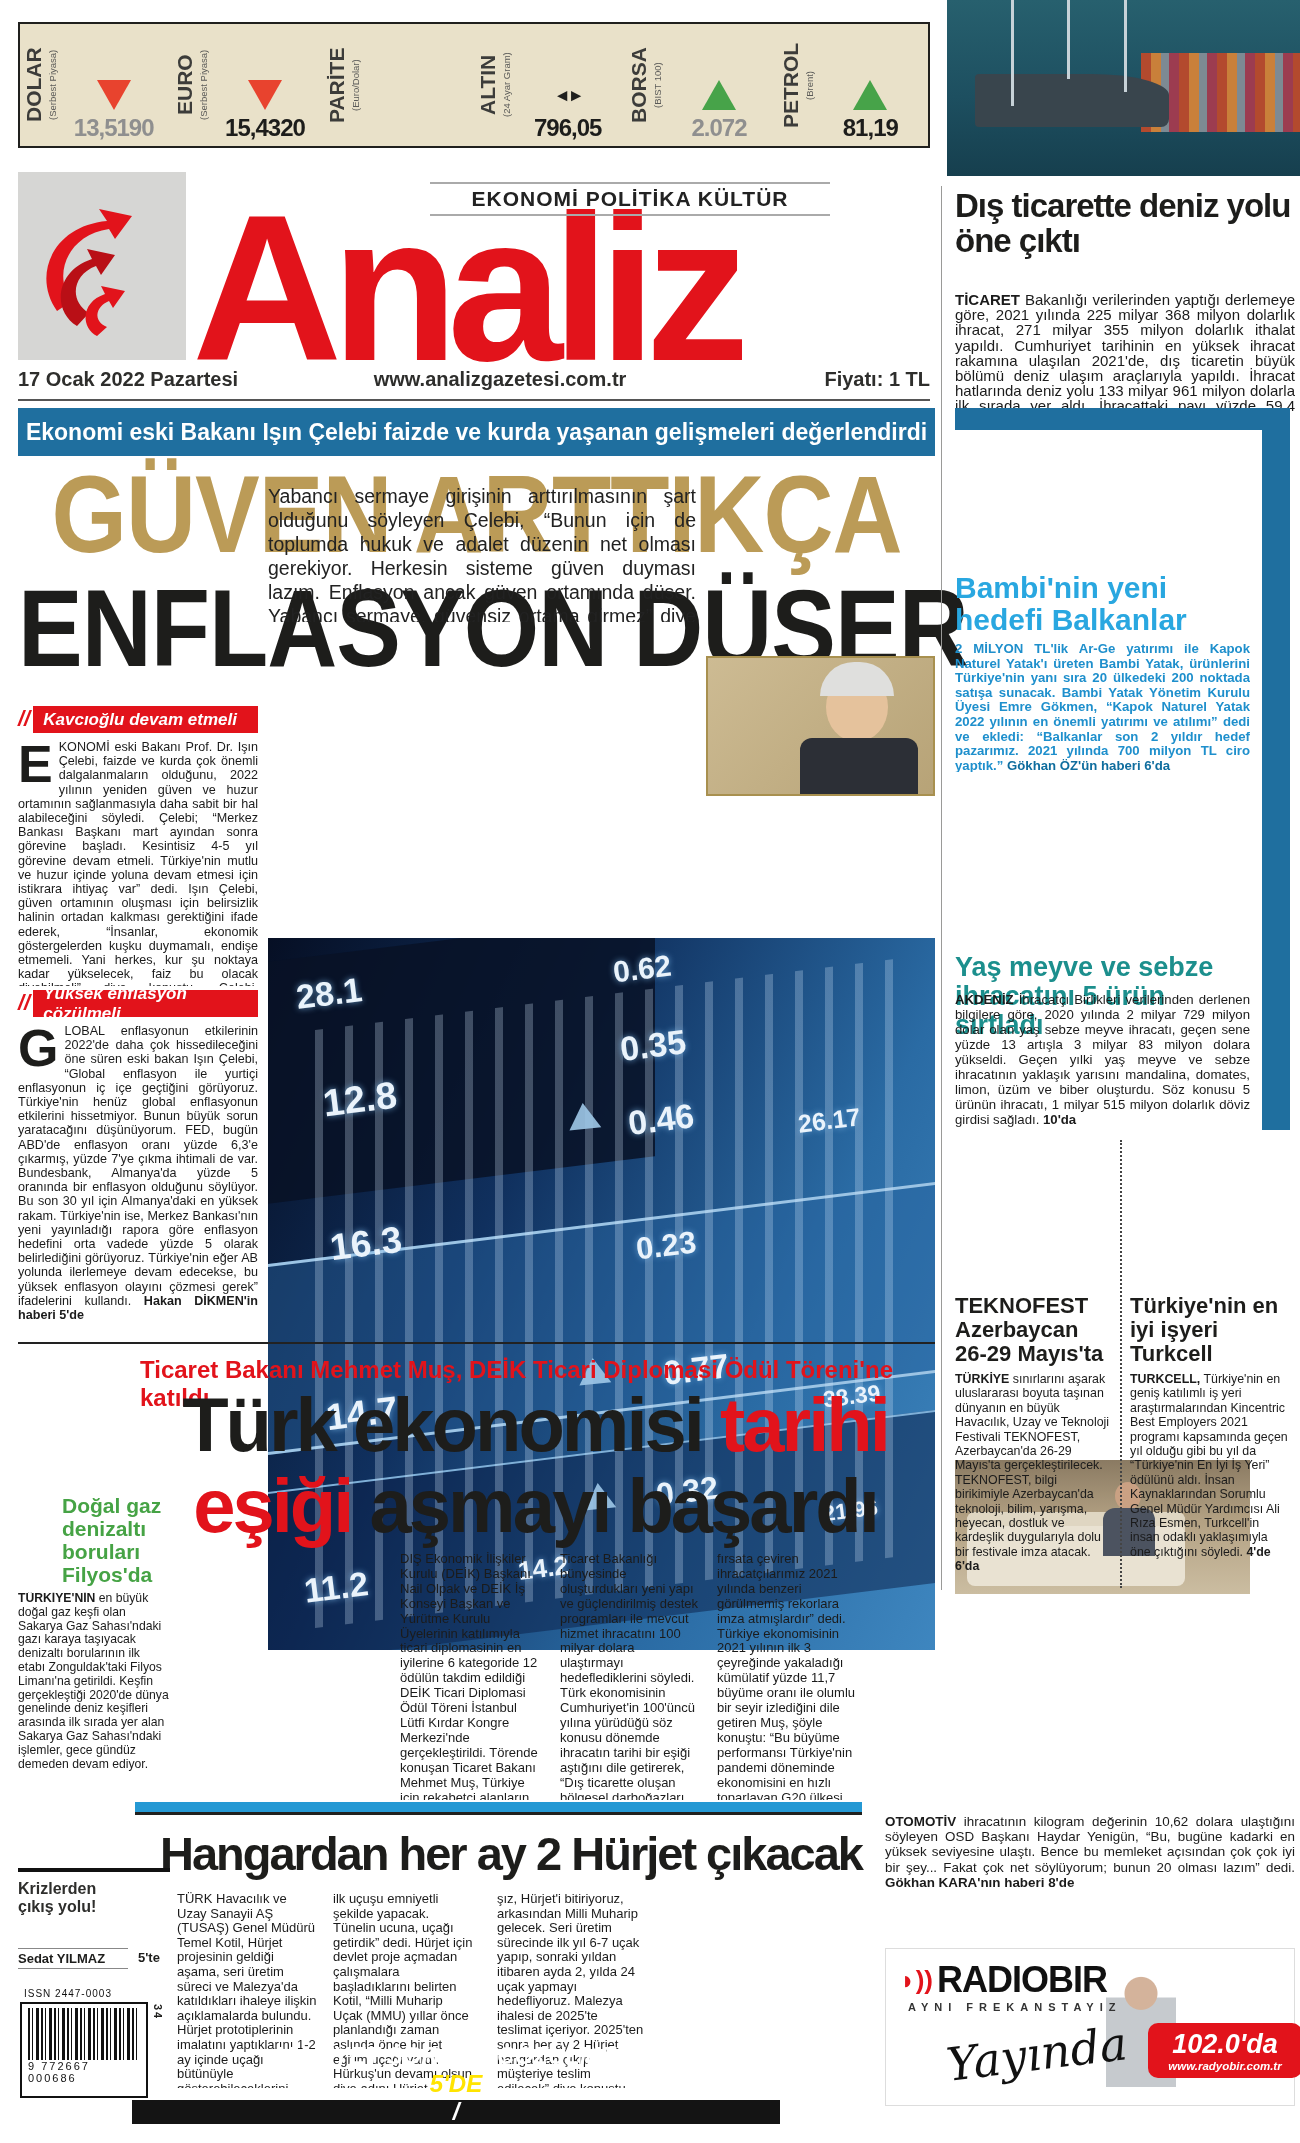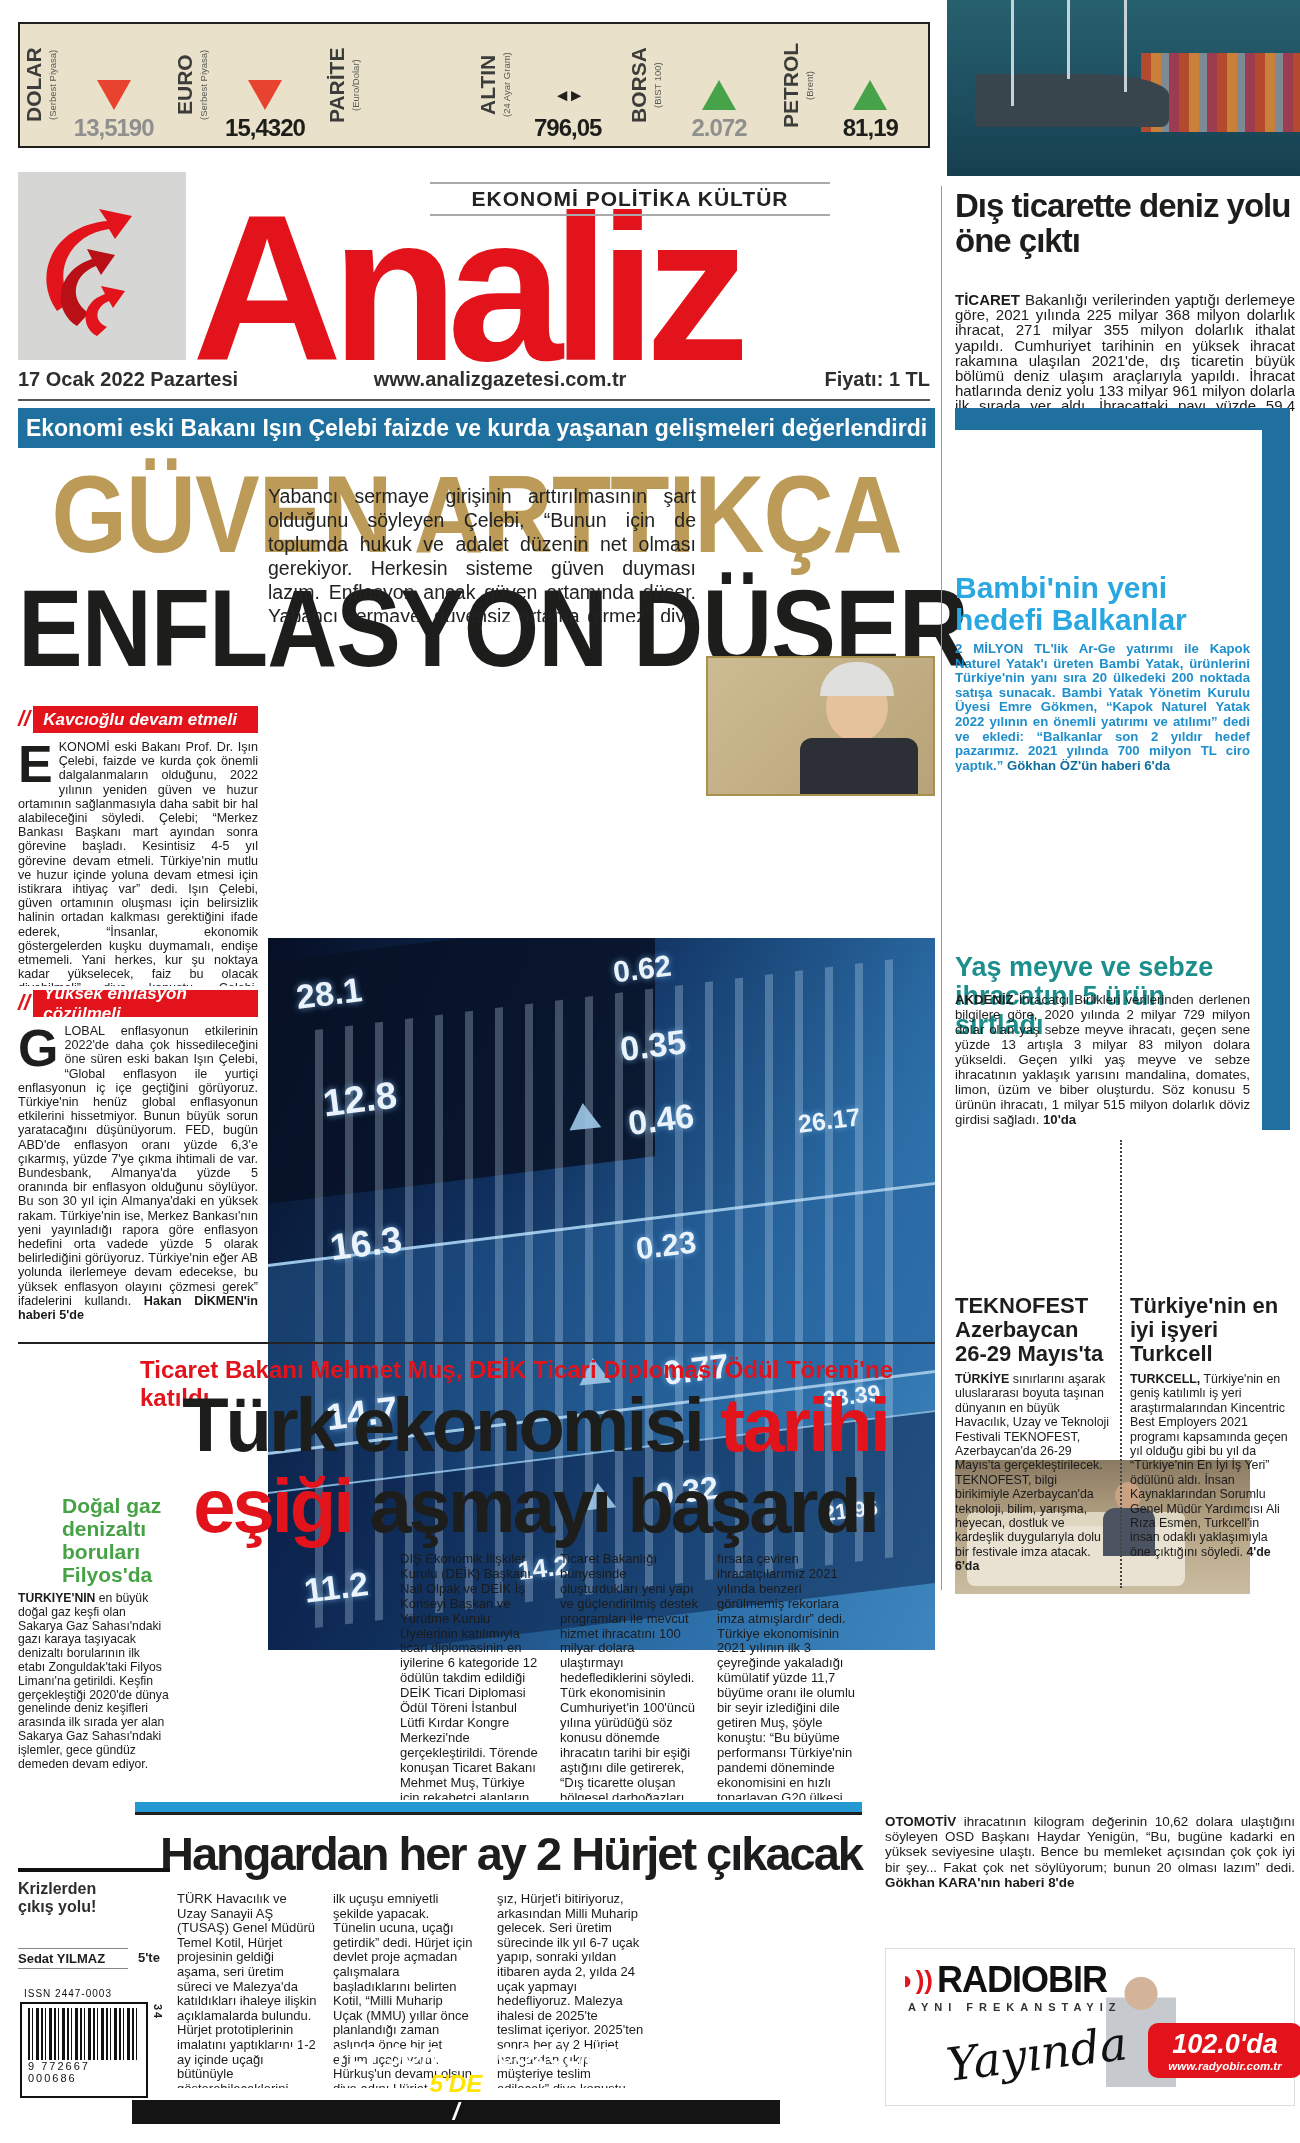--- a/index.html
+++ b/index.html
@@ -169,21 +169,21 @@
       <path d="M60 145 C45 138 42 112 68 103 L64 95 L88 100 L76 117 L72 110 C58 116 56 130 70 136 Z" fill="#e2131b"></path>
     </svg>
   </div>
   <div class="abs brand" style="left:192px;top:208px;width:740px;">Analiz</div>
   <div class="abs tagline" style="left:430px;top:182px;width:400px;">EKONOMİ POLİTİKA KÜLTÜR</div>
   <div class="abs dateline" style="left:18px;top:368px;">17 Ocak 2022 Pazartesi</div>
   <div class="abs dateline" style="left:330px;top:368px;width:340px;text-align:center;">www.analizgazetesi.com.tr</div>
   <div class="abs dateline" style="left:800px;top:368px;width:130px;text-align:right;">Fiyatı: 1 TL</div>
   <div class="abs rule" style="left:18px;top:399px;width:912px;height:2px;"></div>
 
-  <div class="abs kicker-blue" style="left:18px;top:408px;width:917px;height:40px;">Ekonomi eski Bakanı Işın Çelebi faizde ve kurda yaşanan gelişmeleri değerlendirdi</div>
+  <div class="abs kicker-blue" style="left:18px;top:408px;width:917px;height:48px;">Ekonomi eski Bakanı Işın Çelebi faizde ve kurda yaşanan gelişmeleri değerlendirdi</div>
   <div class="abs h-gold" style="left:18px;top:452px;width:917px;">GÜVEN ARTTIKÇA</div>
   <div class="abs h-black" style="left:18px;top:566px;width:917px;">ENFLASYON DÜŞER</div>
   <div class="abs intro" style="left:268px;top:484px;width:428px;height:138px;overflow:hidden;">Yabancı sermaye girişinin arttırılmasının şart olduğunu söyleyen Çelebi, “Bunun için de toplumda hukuk ve adalet düzenin net olması gerekiyor. Herkesin sisteme güven duyması lazım. Enflasyon ancak güven ortamında düşer. Yabancı sermaye, güvensiz ortama girmez” diye konuştu</div>
 
   <div class="abs photo celebi" style="left:706px;top:480px;width:229px;height:140px;">
     <div class="head" style="left:118px;top:14px;width:62px;height:70px;background:#e5c29c;"></div>
     <div class="head" style="left:112px;top:4px;width:74px;height:34px;background:#dfdfdd;border-radius:40px 40px 0 0;"></div>
     <div class="suit" style="left:92px;top:80px;width:118px;height:60px;background:#2c2f36;"></div>
   </div>
 

